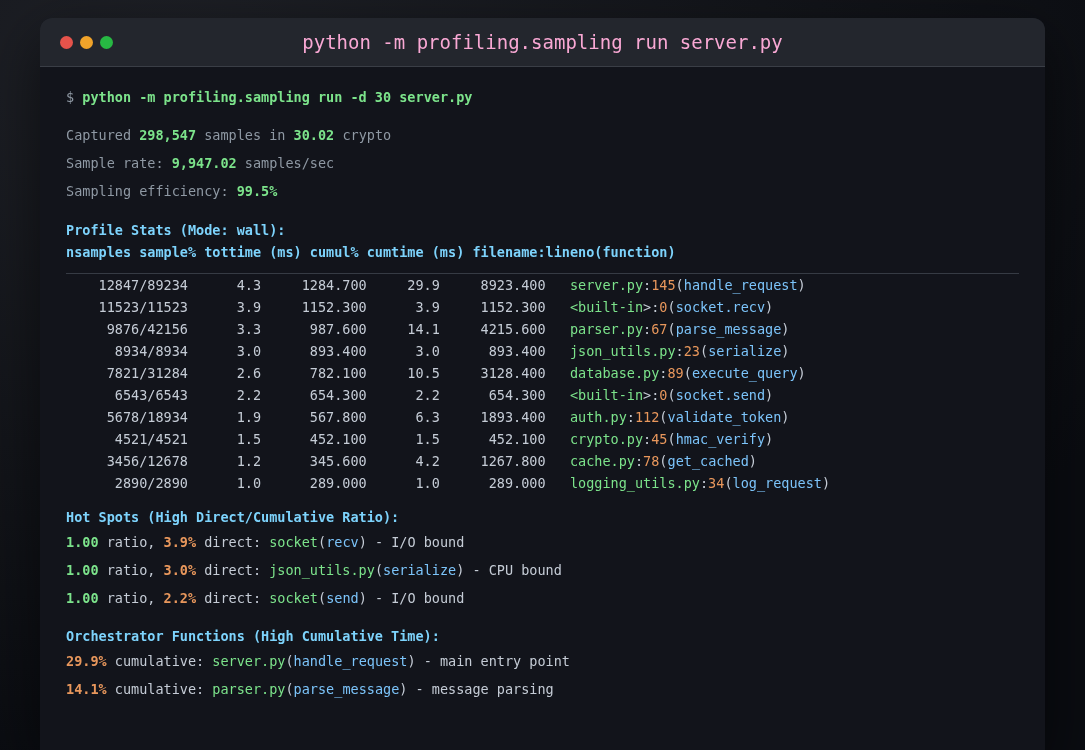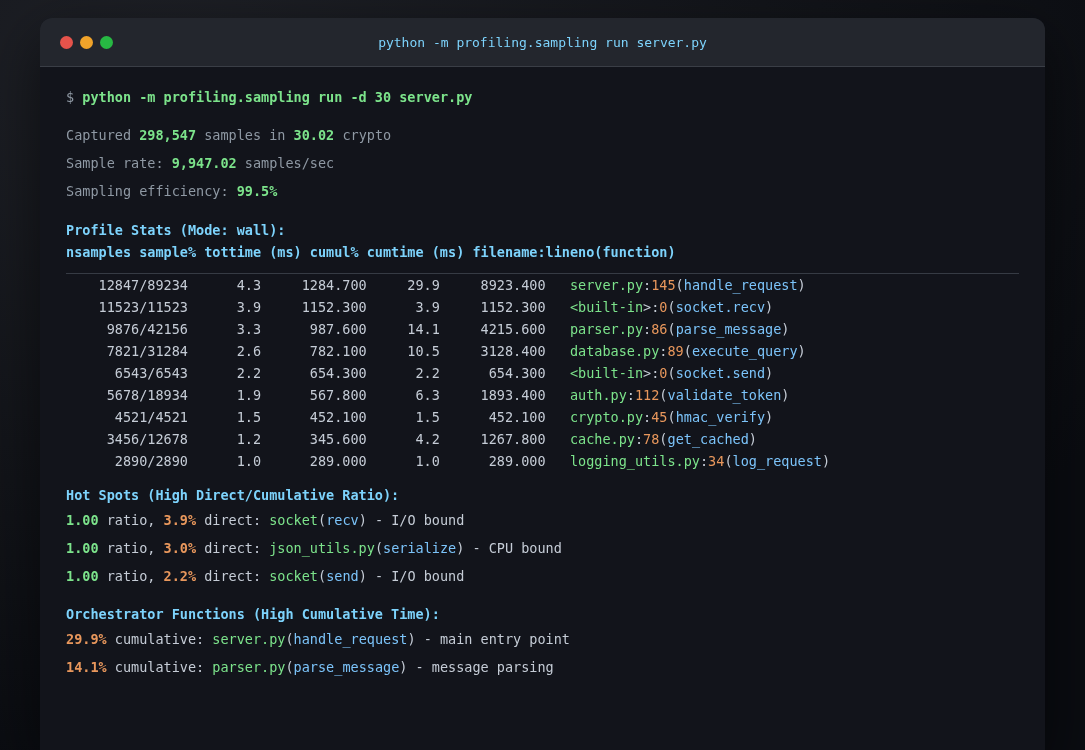--- a/index.html
+++ b/index.html
@@ -15,21 +15,21 @@
   .titlebar{
     height:48px;background:#23262d;border-radius:12px 12px 0 0;
     border-bottom:1px solid #3a3e46;position:relative;
     display:flex;align-items:center;justify-content:center;
   }
   .lights{position:absolute;left:20px;top:0;height:100%;display:flex;align-items:center;gap:7px;}
   .light{width:13px;height:13px;border-radius:50%;}
   .light.red{background:#e5534b;}
   .light.yellow{background:#f0a32a;}
   .light.green{background:#27b843;}
-  .title{color:#7dd3fc;font-size:13px;}
+  .title{color:#f9a8d4;font-size:19px;}
   .term{padding:20px 26px 0 26px;font-size:13.5px;color:#c5ccd6;}
   .line{white-space:pre;}
   
   .p{color:#8f99a4;}
   .w{color:#c5ccd6;}
   .g{color:#7ce38b;}
   .gv{color:#7ce38b;font-weight:bold;}
   .o{color:#e8975c;}
   .ov{color:#e8975c;font-weight:bold;}
   .fn{color:#7cc4fa;}
@@ -70,21 +70,22 @@
         <div class="line"><span class="p">Sampling efficiency: </span><span class="gv">99.5%</span></div>
       </div>
     <div id="thead">
         <div class="line"><span class="h">Profile Stats (Mode: wall):</span></div>
         <div class="line"><span class="h">nsamples sample% tottime (ms) cumul% cumtime (ms) filename:lineno(function)</span></div>
       </div>
     <hr class="div">
     <div id="rows">
         <div class="line"><span class="w">    12847/89234      4.3     1284.700     29.9     8923.400   </span><span class="g">server.py</span><span class="w">:</span><span class="o">145</span><span class="w">(</span><span class="fn">handle_request</span><span class="w">)</span></div>
         <div class="line"><span class="w">    11523/11523      3.9     1152.300      3.9     1152.300   </span><span class="g">&lt;built-in</span><span class="w">&gt;:</span><span class="o">0</span><span class="w">(</span><span class="fn">socket.recv</span><span class="w">)</span></div>
-        <div class="line"><span class="w">     9876/42156      3.3      987.600     14.1     4215.600   </span><span class="g">parser.py</span><span class="w">:</span><span class="o">86</span><span class="w">(</span><span class="fn">parse_message</span><span class="w">)</span></div>
+        <div class="line"><span class="w">     9876/42156      3.3      987.600     14.1     4215.600   </span><span class="g">parser.py</span><span class="w">:</span><span class="o">67</span><span class="w">(</span><span class="fn">parse_message</span><span class="w">)</span></div>
+        <div class="line"><span class="w">      8934/8934      3.0      893.400      3.0      893.400   </span><span class="g">json_utils.py</span><span class="w">:</span><span class="o">23</span><span class="w">(</span><span class="fn">serialize</span><span class="w">)</span></div>
         <div class="line"><span class="w">     7821/31284      2.6      782.100     10.5     3128.400   </span><span class="g">database.py</span><span class="w">:</span><span class="o">89</span><span class="w">(</span><span class="fn">execute_query</span><span class="w">)</span></div>
         <div class="line"><span class="w">      6543/6543      2.2      654.300      2.2      654.300   </span><span class="g">&lt;built-in</span><span class="w">&gt;:</span><span class="o">0</span><span class="w">(</span><span class="fn">socket.send</span><span class="w">)</span></div>
         <div class="line"><span class="w">     5678/18934      1.9      567.800      6.3     1893.400   </span><span class="g">auth.py</span><span class="w">:</span><span class="o">112</span><span class="w">(</span><span class="fn">validate_token</span><span class="w">)</span></div>
         <div class="line"><span class="w">      4521/4521      1.5      452.100      1.5      452.100   </span><span class="g">crypto.py</span><span class="w">:</span><span class="o">45</span><span class="w">(</span><span class="fn">hmac_verify</span><span class="w">)</span></div>
         <div class="line"><span class="w">     3456/12678      1.2      345.600      4.2     1267.800   </span><span class="g">cache.py</span><span class="w">:</span><span class="o">78</span><span class="w">(</span><span class="fn">get_cached</span><span class="w">)</span></div>
         <div class="line"><span class="w">      2890/2890      1.0      289.000      1.0      289.000   </span><span class="g">logging_utils.py</span><span class="w">:</span><span class="o">34</span><span class="w">(</span><span class="fn">log_request</span><span class="w">)</span></div>
       </div>
     <div id="hottitle">
         <div class="line"><span class="h">Hot Spots (High Direct/Cumulative Ratio):</span></div>
       </div>

